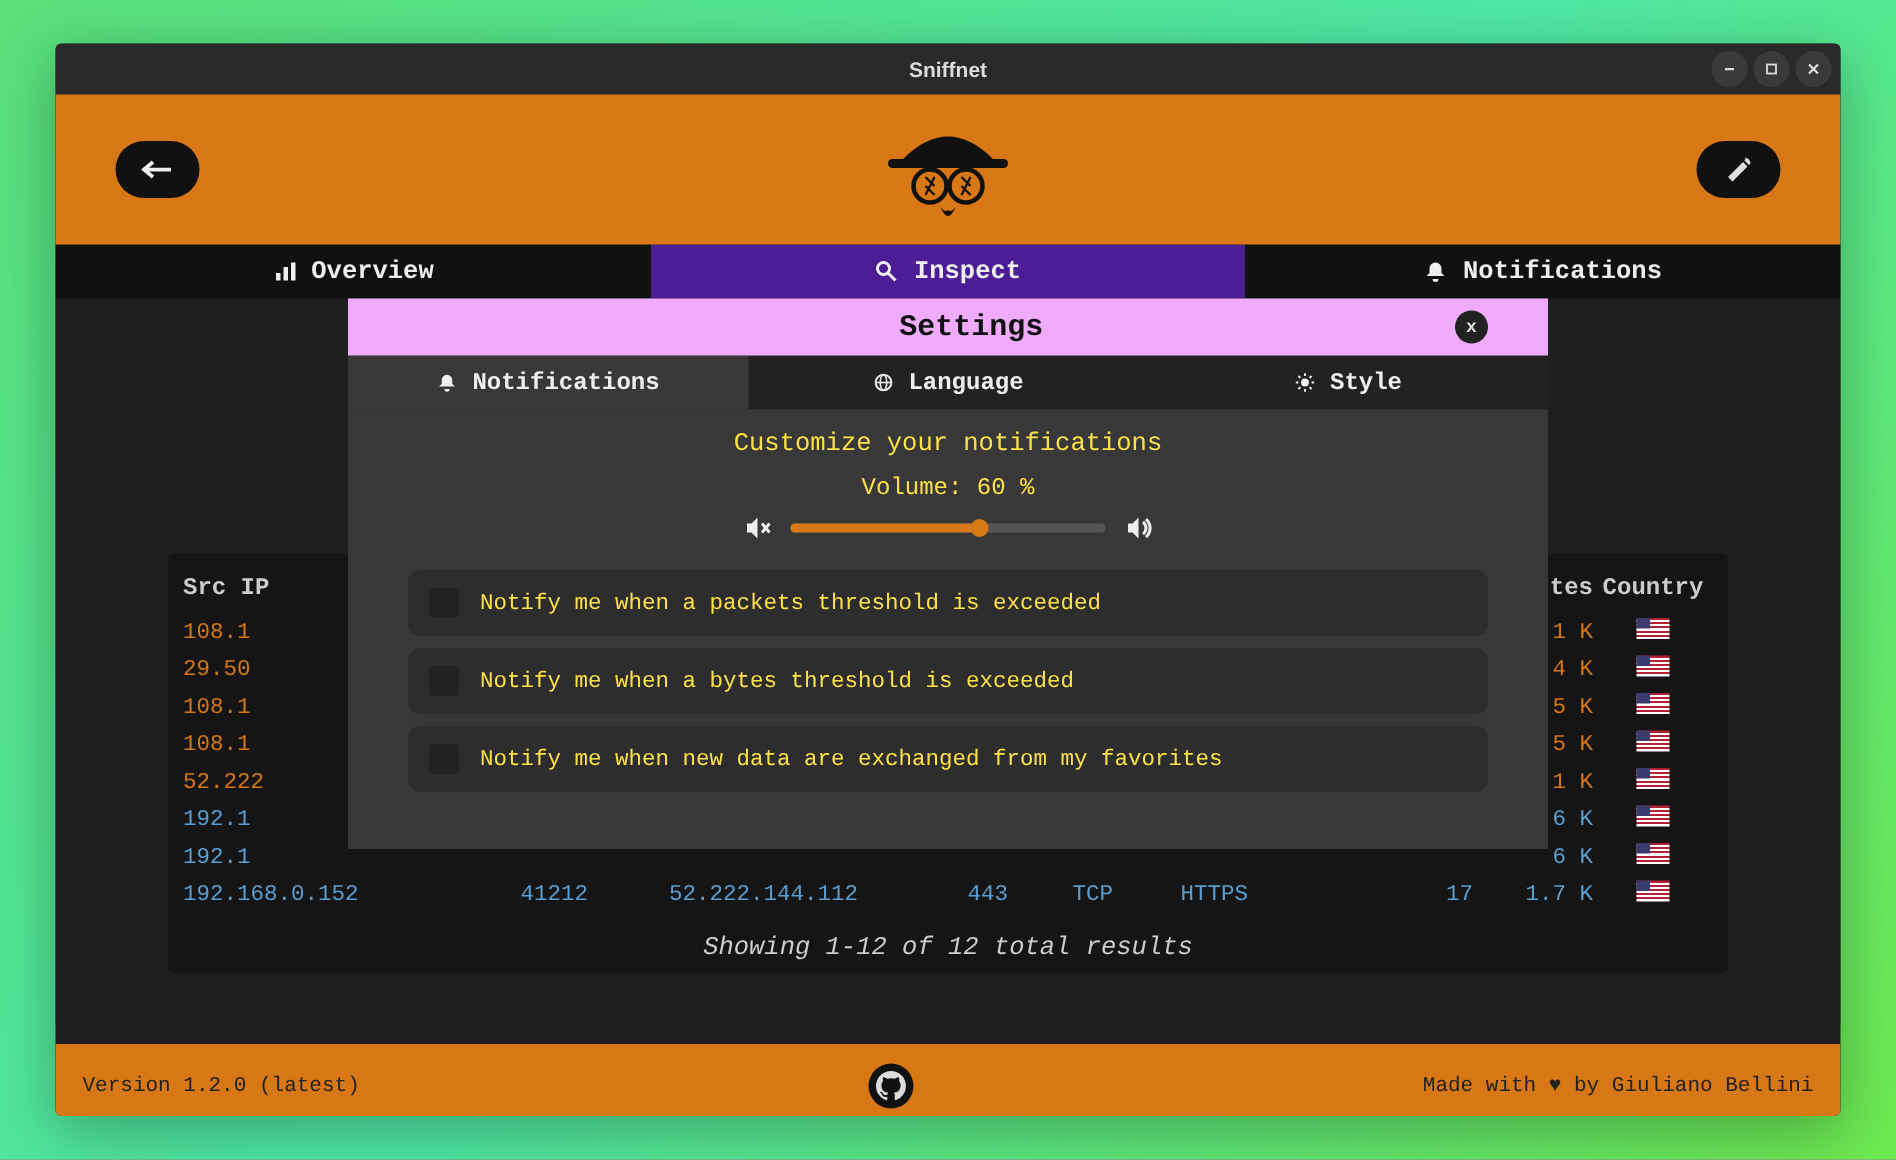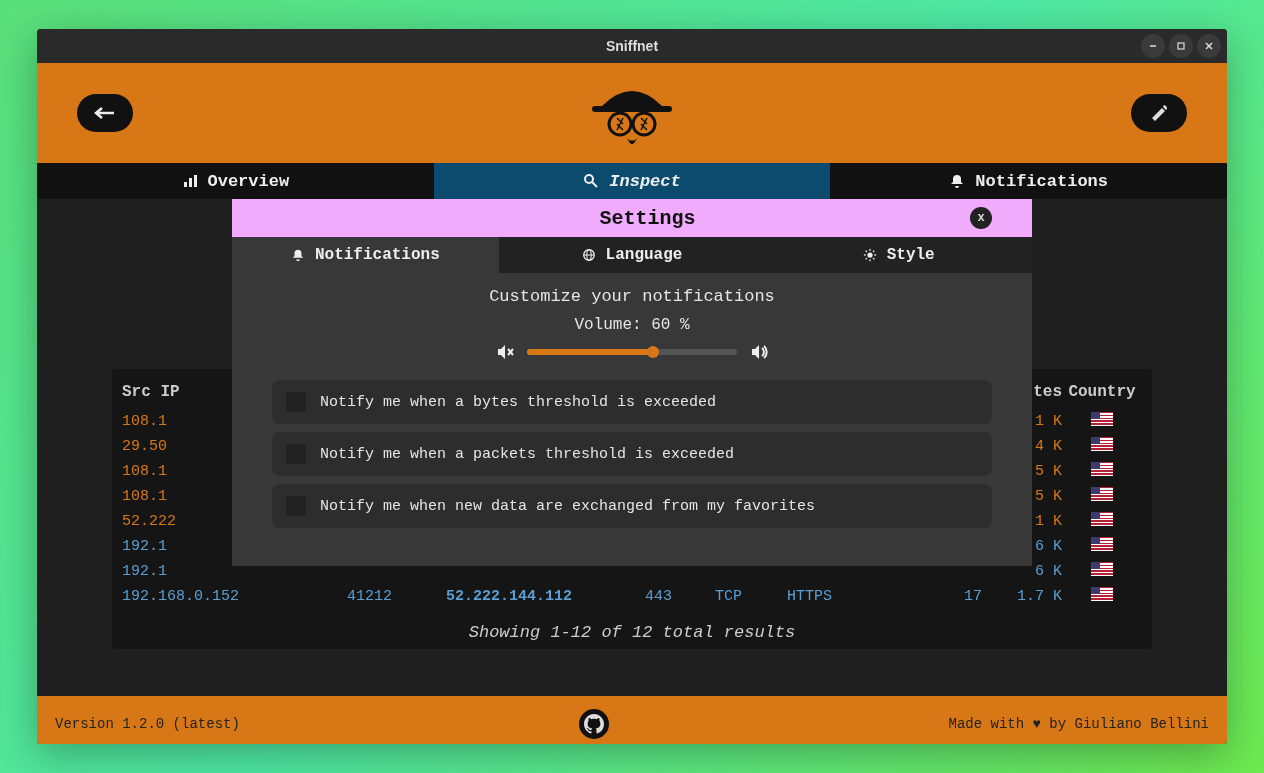--- a/index.html
+++ b/index.html
@@ -98,22 +98,21 @@
   display: flex;
   align-items: center;
   justify-content: center;
   gap: 10px;
   color: #eee;
   font-size: 17px;
   cursor: pointer;
   font-weight: bold;
 }
 .tab.active {
-  background: #0c4a6e;
-  font-style: italic;
+  background: #4c1d95;
 }
 .content {
   height: 485px;
   position: relative;
   background: #1f1f1f;
 }
 .table-bg {
   position: absolute;
   top: 170px;
   left: 75px;
@@ -127,21 +126,21 @@
 .table-header {
   display: flex;
   color: #ccc;
   font-weight: bold;
   font-size: 16px;
   height: 34px;
   align-items: center;
 }
 .col-ip { width: 160px; }
 .col-port { width: 110px; text-align: right;}
-.col-ip2 { width: 180px; text-align: right; font-weight: bold;}
+.col-ip2 { width: 180px; text-align: right;}
 .col-port2 { width: 100px; text-align: right;}
 .col-proto { width: 70px; text-align: right;}
 .col-app { width: 90px; text-align: right;}
 .col-pkts { width: 70px; text-align: right;}
 .col-bytes { width: 80px; text-align: right;}
 .col-country { width: 80px; text-align: center;}
 .table-rows .row {
   display: flex;
   font-size: 15px;
   height: 25px;
@@ -206,21 +205,21 @@
   color: #eee;
   font-size: 16px;
   cursor: pointer;
   font-weight: bold;
 }
 .mtab.active {
   background: #383838;
 }
 .modal-body {
   padding: 14px 40px 30px;
-  color: #e5e5e5;
+  color: #fde047;
   text-align: center;
 }
 .modal-body .subtitle { font-size: 17px; margin-bottom: 10px;}
 .modal-body .volume-label { font-size: 16px; margin-bottom: 8px;}
 .slider-row {
   display: flex;
   align-items: center;
   justify-content: center;
   gap: 12px;
   margin-bottom: 18px;
@@ -563,25 +562,25 @@
           </div>
           <span class="icon">
             <svg width="20" height="20" viewBox="0 0 20 20">
                 <path d="M3 7 h3 l4-4 v14 l-4-4 H3 z" fill="#eee"></path>
                 <path d="M13 6 a5 5 0 0 1 0 8 M15 4 a8 8 0 0 1 0 12" stroke="#eee" stroke-width="2" fill="none"></path>
               </svg>
           </span>
         </div>
         <div class="notif-option">
           <div class="checkbox"></div>
-          <span>Notify me when a bytes threshold is exceeded</span>
+          <span>Notify me when a packets threshold is exceeded</span>
         </div>
         <div class="notif-option">
           <div class="checkbox"></div>
-          <span>Notify me when a packets threshold is exceeded</span>
+          <span>Notify me when a bytes threshold is exceeded</span>
         </div>
         <div class="notif-option">
           <div class="checkbox"></div>
           <span>Notify me when new data are exchanged from my favorites</span>
         </div>
       </div>
     </div>
   </div>
 
   <div class="footer">

